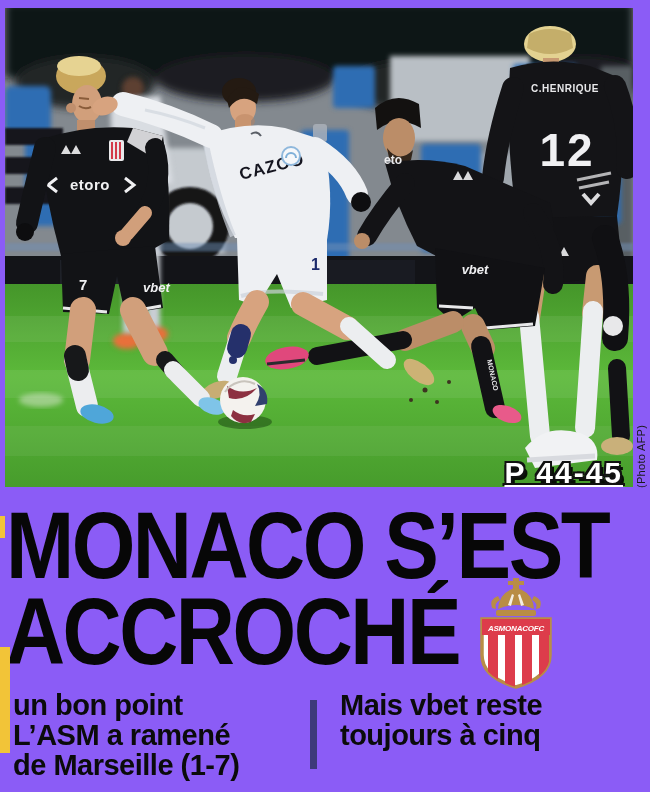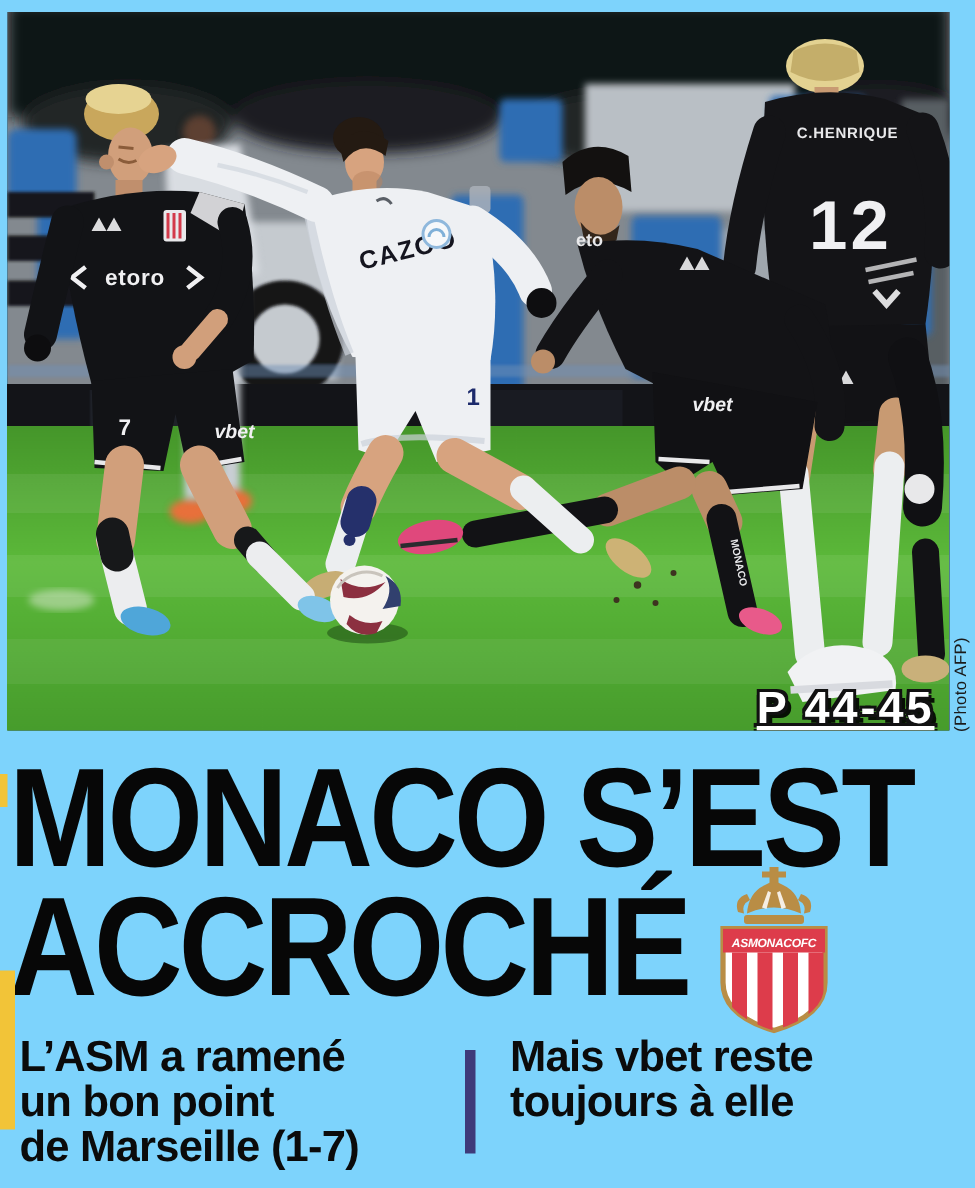--- a/index.html
+++ b/index.html
@@ -1,16 +1,16 @@
 <!DOCTYPE html>
 <html><head>
 <meta charset="utf-8">
 <style>
   html,body{margin:0;padding:0;background:#fff;}
-  .page{position:relative;width:650px;height:792px;background:#7dd3fc;overflow:hidden;
+  .page{position:relative;width:650px;height:792px;background:#8b5cf6;overflow:hidden;
         font-family:"Liberation Sans",sans-serif;}
   .photo{position:absolute;left:5px;top:8px;width:628px;height:479px;overflow:hidden;background:#23262a;}
   .photo svg{display:block;width:628px;height:479px;}
   .page-ref{position:absolute;right:10px;bottom:-1px;line-height:1;color:#fff;
     font-size:30px;font-weight:bold;letter-spacing:2px;
     text-shadow:-2px -2px 0 #111,2px -2px 0 #111,-2px 2px 0 #111,2px 2px 0 #111,4px 4px 0 rgba(0,0,0,.9);text-decoration:underline;}
   .photo-credit{position:absolute;left:633px;top:404px;width:17px;height:84px;
     font-size:11px;color:#1a1a1a;writing-mode:vertical-rl;transform:rotate(180deg);
     line-height:16px;letter-spacing:.3px;}
   .headline{position:absolute;left:6px;line-height:1;font-weight:bold;color:#070707;
@@ -282,25 +282,25 @@
         <rect x="71" y="58" width="10" height="54" fill="#dd3c4b"></rect>
       </g>
       <text x="48" y="54" font-size="8" font-weight="bold" fill="#ffffff" text-anchor="middle" letter-spacing="-0.2">ASMONACOFC</text>
     </svg>
   </div>
 
   <div class="tick"></div>
   <div class="bar"></div>
 
   <div class="deck deck-left">
+    <div>un bon point</div>
     <div>L’ASM a ramené</div>
-    <div>un bon point</div>
     <div>de Marseille (1-7)</div>
   </div>
 
   <div class="divider"></div>
 
   <div class="deck deck-right">
     <div>Mais vbet reste</div>
-    <div>toujours à elle</div>
+    <div>toujours à cinq</div>
   </div>
 
 </div>
 
 </body></html>

